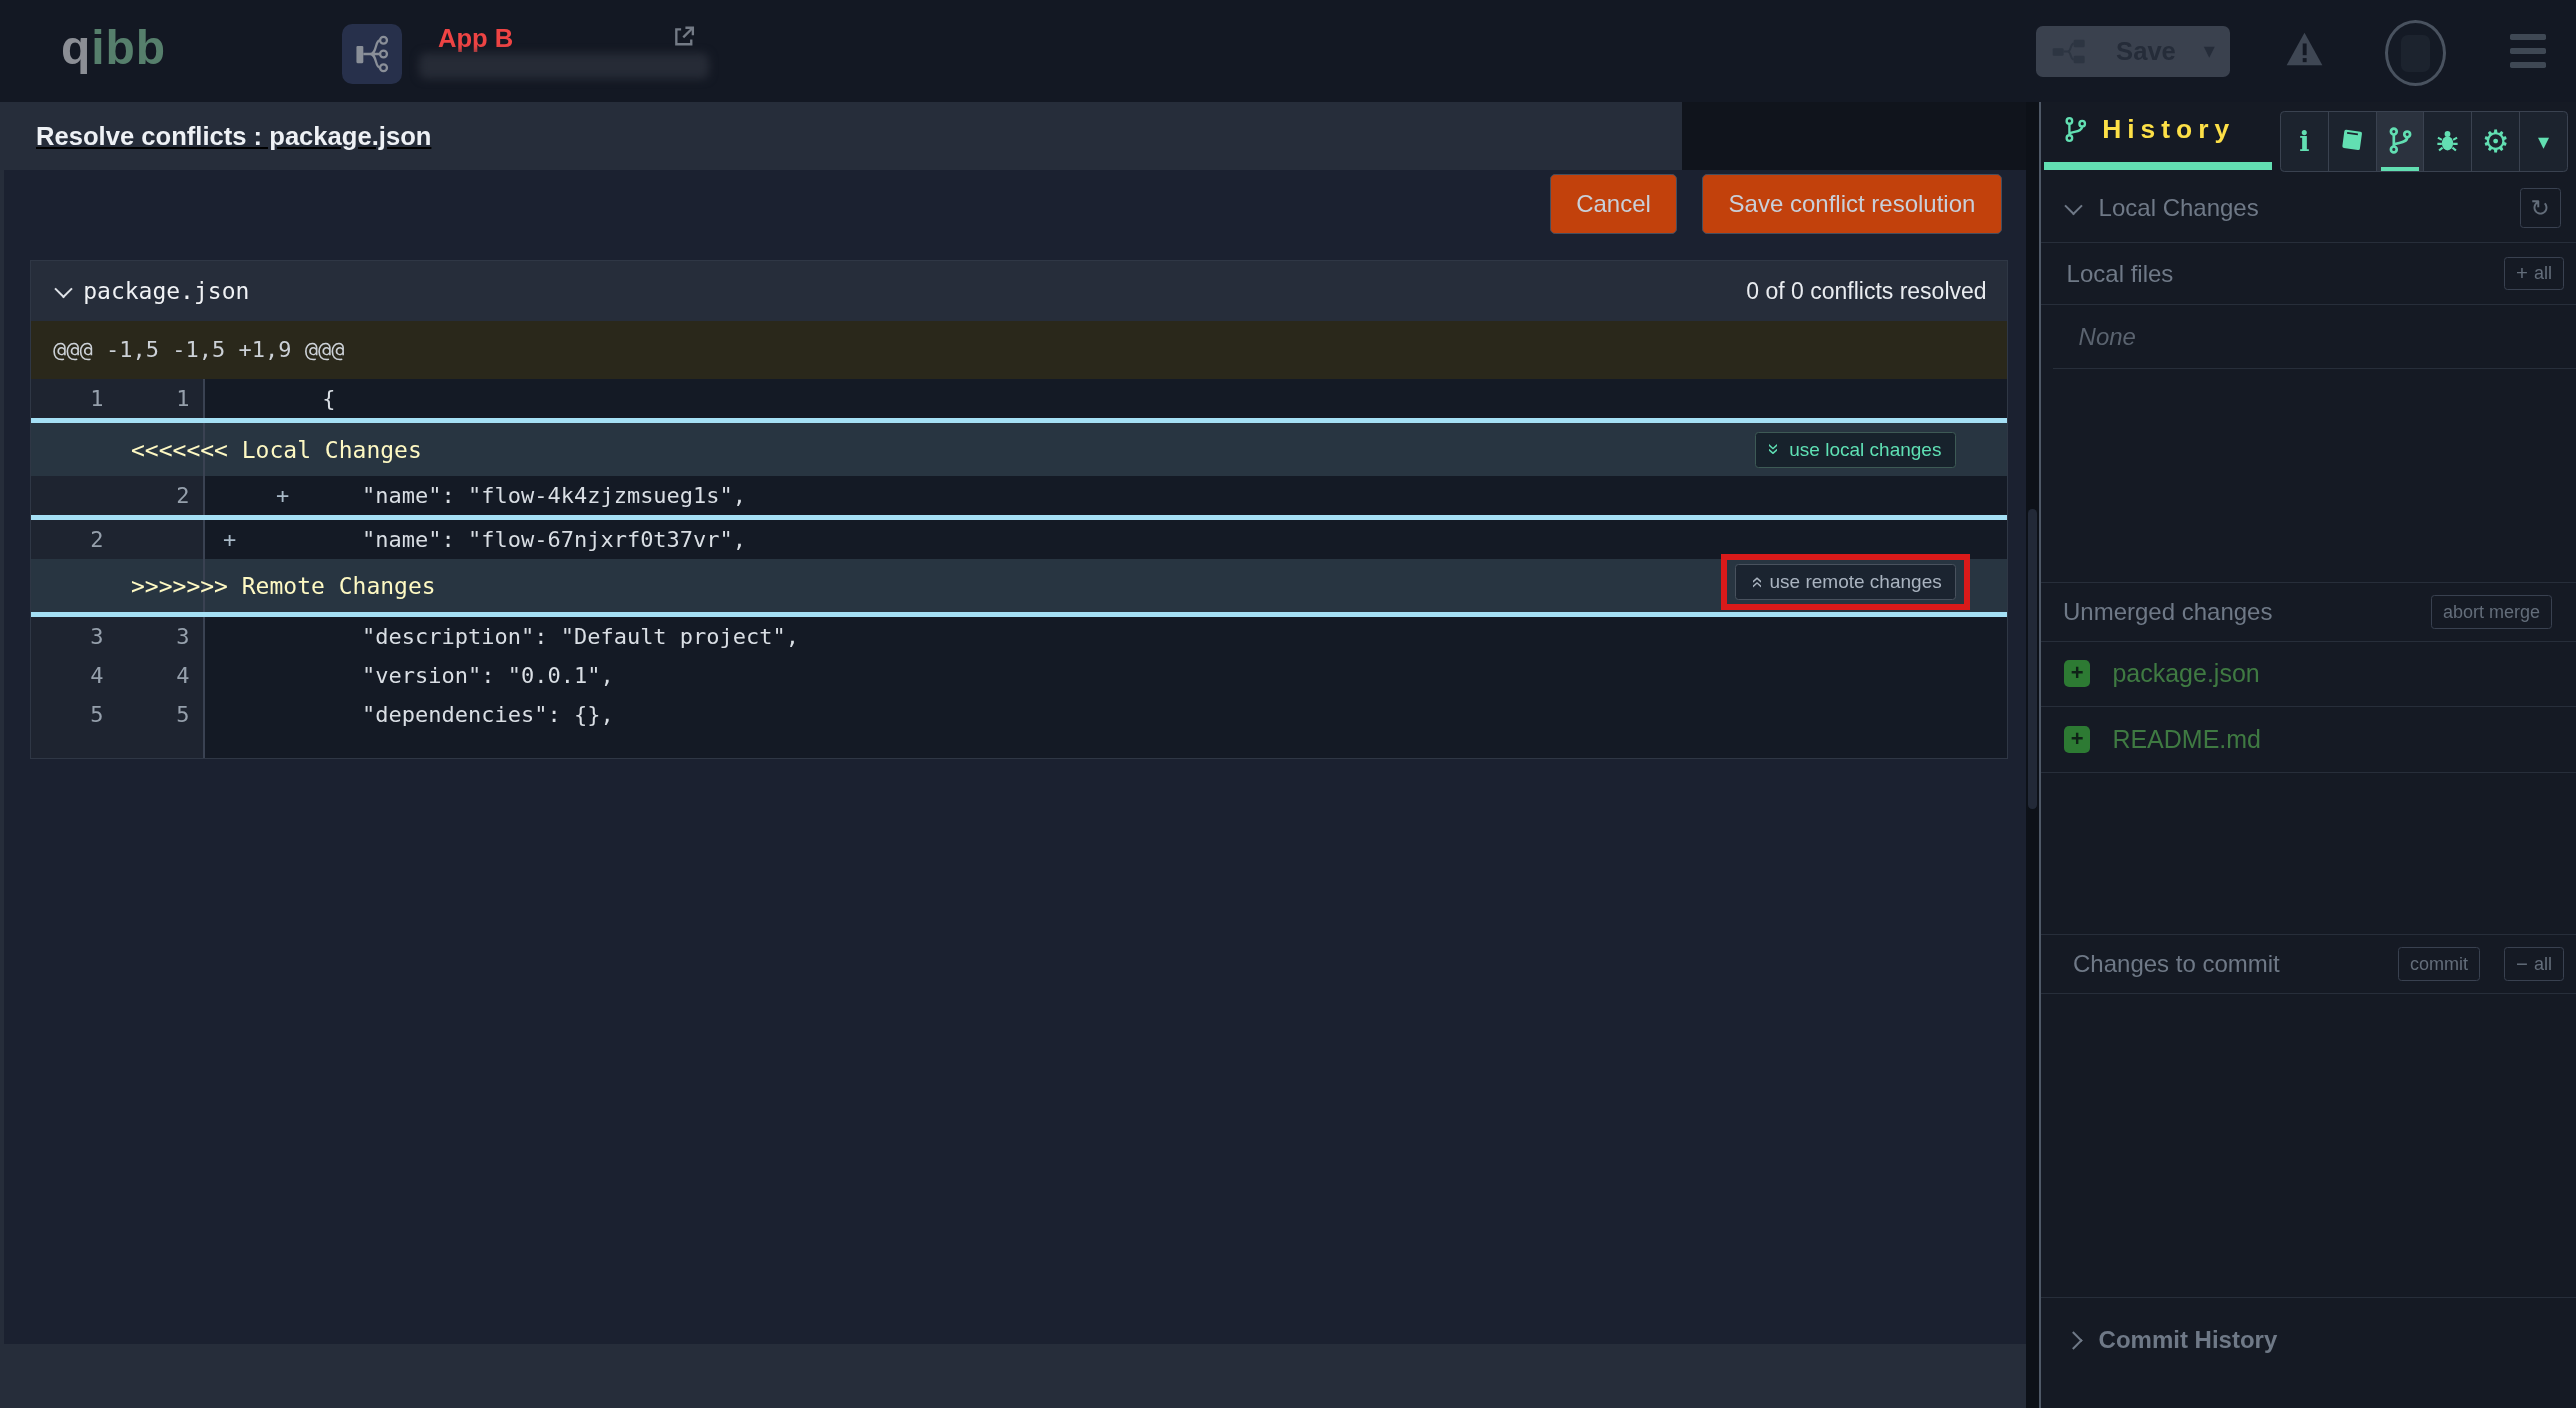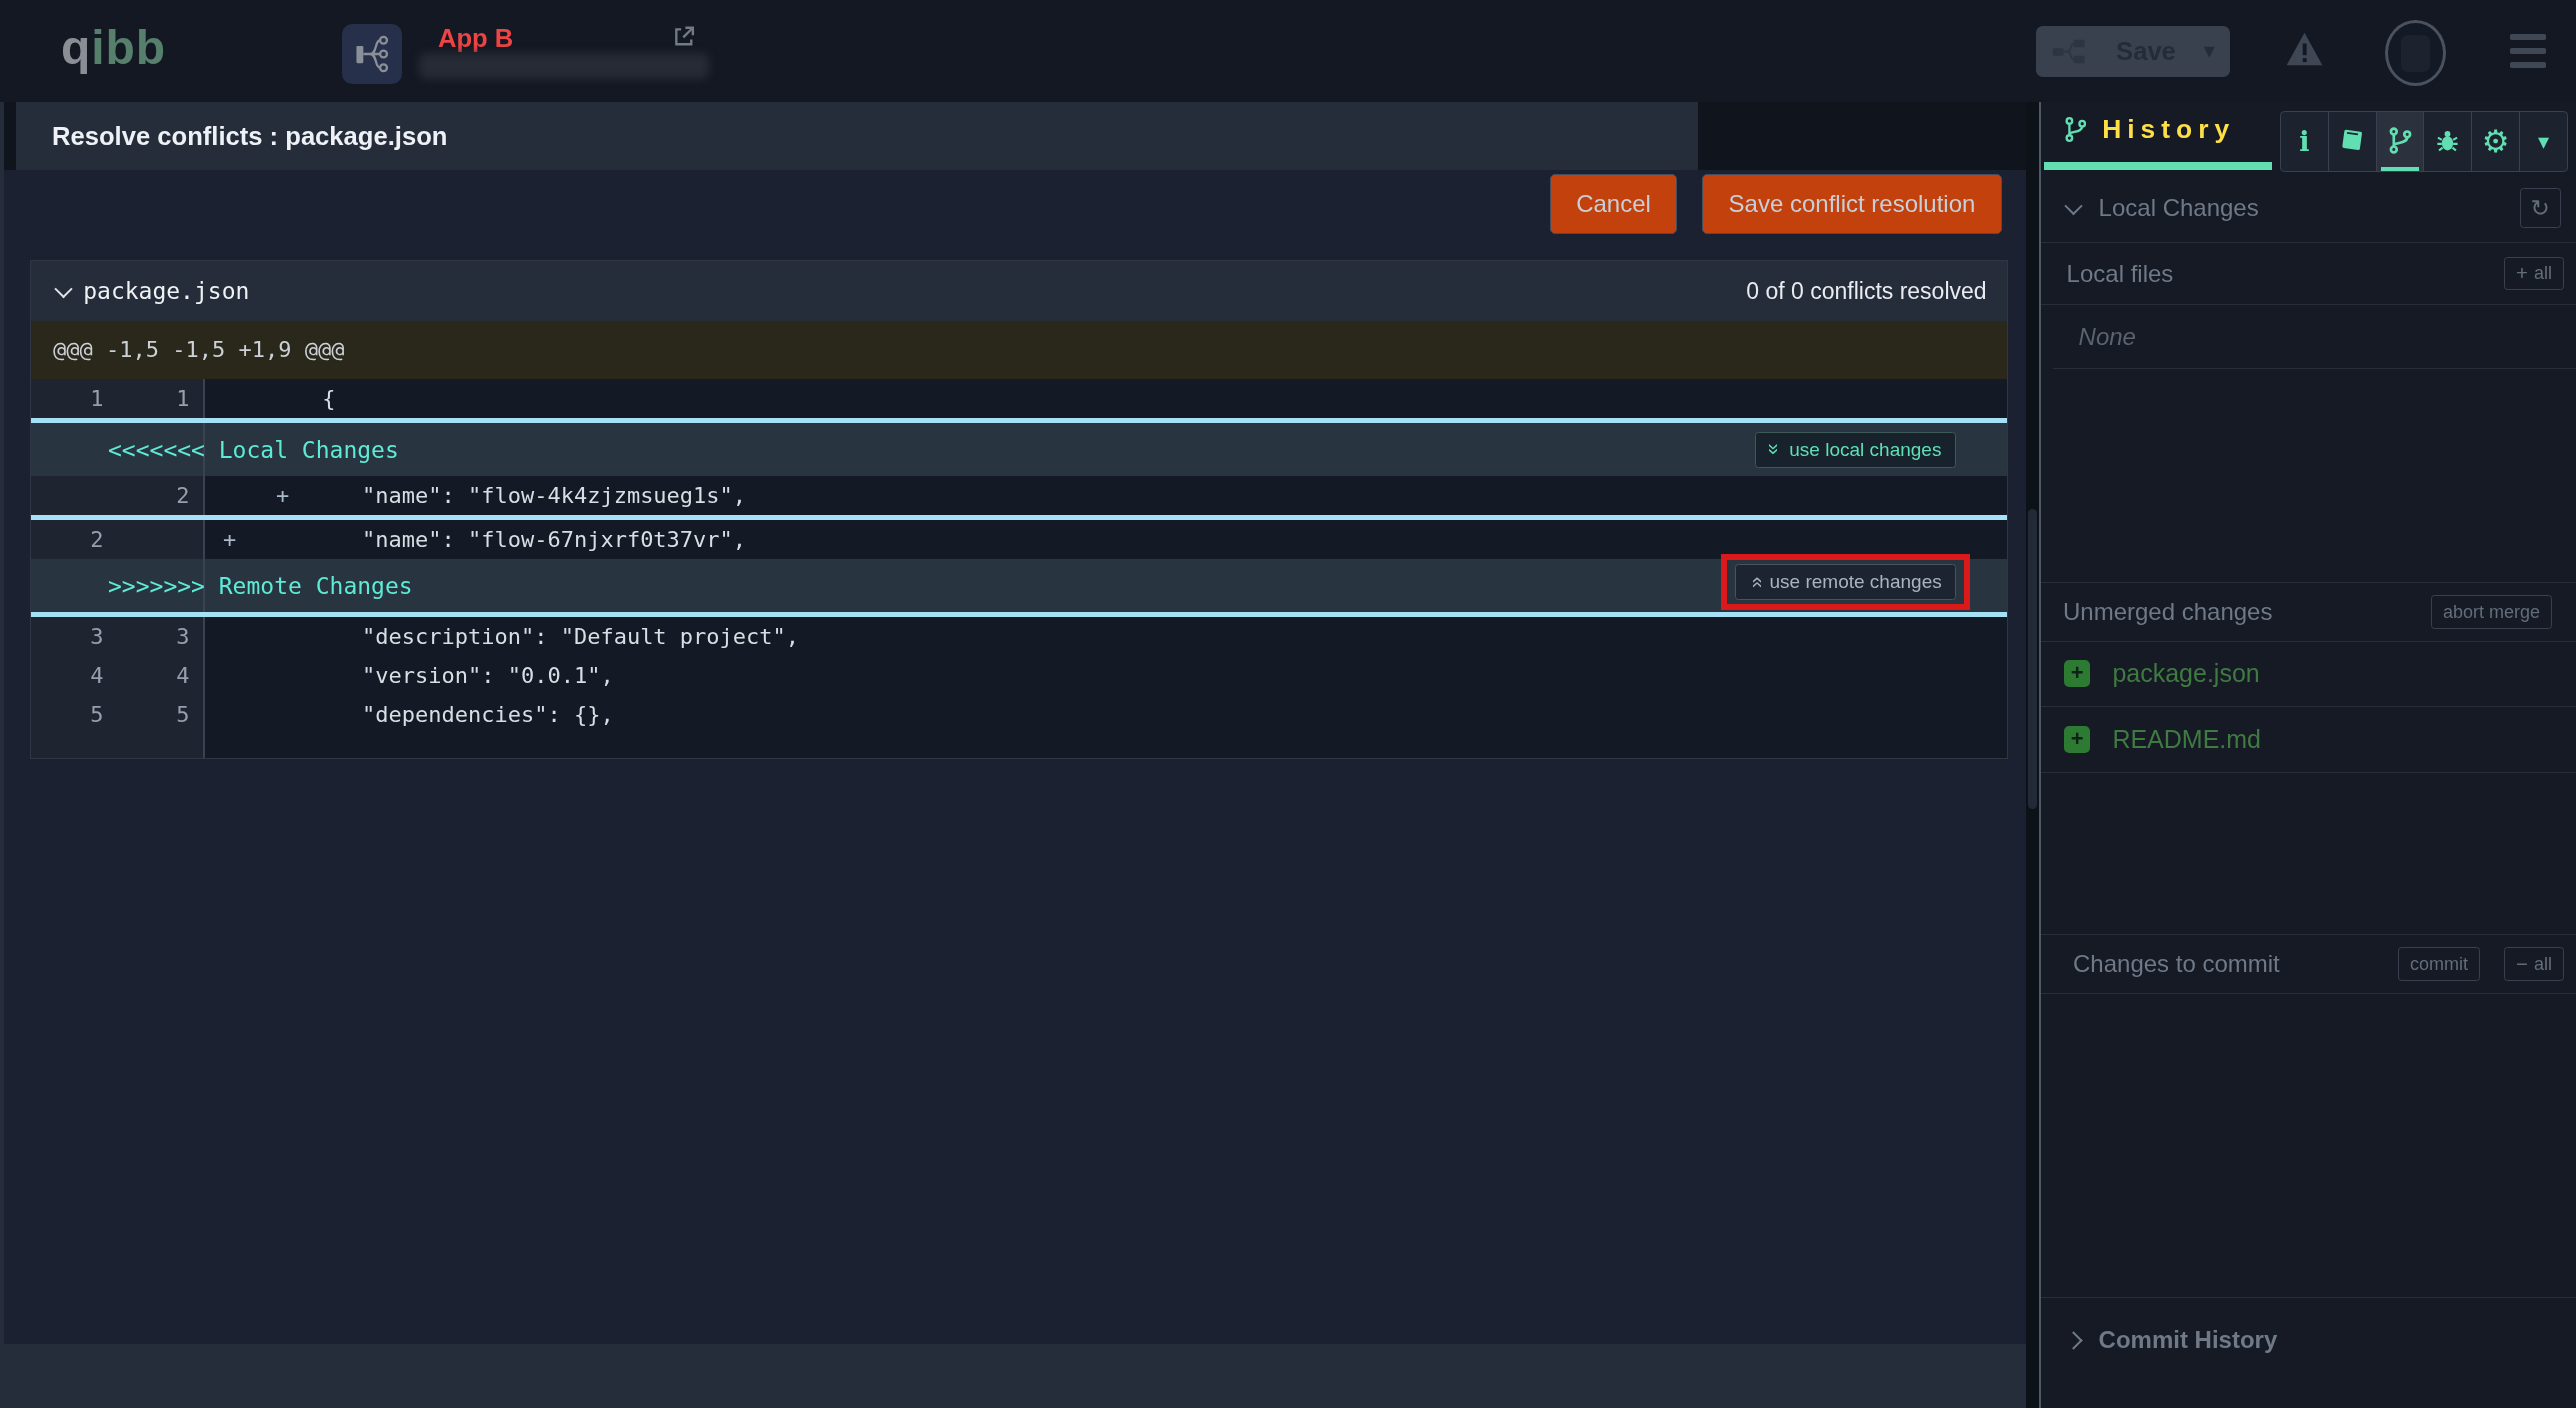--- a/index.html
+++ b/index.html
@@ -22,21 +22,21 @@
   .save-btn .caret{color:#252c39;font-size:22px;}
   .warn{left:2285px;top:31px;}
   .avatar{left:2385px;top:20.4px;width:55px;height:60px;border:3.4px solid #49525f;border-radius:50%;
           background:#141a25;display:flex;align-items:center;justify-content:center;}
   .avatar .inner{width:29px;height:37px;background:#1c232e;border-radius:6.8px;}
   .burger{left:2510px;top:34px;width:36px;height:34px;display:flex;flex-direction:column;justify-content:space-between;cursor:pointer;}
   .burger div{height:6px;background:#3f4854;border-radius:1.7px;}
 
   
   .left-edge{left:0;top:102px;width:4.3px;height:1307px;background:#262d3a;z-index:4;}
-  .titlebar{left:16px;top:102px;width:1682px;height:68px;background:#262d3a;display:flex;align-items:center;}
+  .titlebar{left:0;top:102px;width:1682px;height:68px;background:#262d3a;display:flex;align-items:center;text-decoration:underline;}
   .titlebar .t{margin-left:36px;font-size:25.6px;font-weight:bold;color:#eef1f5;}
   .main{left:0;top:170px;width:2026px;height:1174px;background:#1b2130;}
   .footer-strip{left:0;top:1344px;width:2026px;height:65px;background:#262d3a;}
   .vgutter{left:2026px;top:102px;width:13.6px;height:1307px;background:#0d1118;}
   .vthumb{left:2028px;top:509px;width:8.5px;height:300px;background:#222937;border-radius:4.3px;}
 
   .action-btn{position:absolute;top:174px;height:60px;background:#c2410c;border:0.9px solid #454e5e;border-radius:5.1px;
               color:#c9cfd9;font-size:24px;font-family:"Liberation Sans",sans-serif;cursor:pointer;}
   .cancel{left:1550px;width:127px;}
   .save-res{left:1702px;width:300px;}
@@ -53,21 +53,21 @@
   .drow{height:39px;display:flex;align-items:stretch;background:#141a25;}
   .drow.filler{height:24px;}
   .gut{width:172px;display:flex;background:#1e2430;}
   .gut span{flex:1;text-align:right;padding-right:13.6px;line-height:39px;
             font-family:"DejaVu Sans Mono",monospace;font-size:22px;color:#96a0ac;}
   .dbody{flex:1;display:flex;align-items:center;position:relative;z-index:3;}
   .mcol{width:53px;text-align:center;font-family:"DejaVu Sans Mono",monospace;font-size:22px;color:#a9bac8;}
   .ctext{white-space:pre;font-family:"DejaVu Sans Mono",monospace;font-size:22px;color:#d9dee4;}
   .cyanline{height:5.1px;background:#a5e0f5;position:relative;z-index:6;}
   .mrow{height:53px;background:#283541;position:relative;display:flex;align-items:center;}
-  .mlabel{font-family:"DejaVu Sans Mono",monospace;font-size:23px;color:#5eead4;padding-left:77px;position:relative;z-index:3;}
+  .mlabel{font-family:"DejaVu Sans Mono",monospace;font-size:23px;color:#fef9c3;padding-left:100px;position:relative;z-index:3;}
   .conf-btn{display:flex;align-items:center;gap:8.5px;border-radius:3.4px;cursor:pointer;
             font-family:"Liberation Sans",sans-serif;font-size:19px;padding:6px 13.6px;}
   .local-btn{position:absolute;right:51px;top:50%;transform:translateY(-50%);z-index:4;
              color:#5fe0b4;background:#17222c;border:0.9px solid #3d5a55;}
   .redbox{position:absolute;right:37px;top:-5.1px;height:56px;display:flex;align-items:center;
           border:6px solid #da1a1a;box-sizing:border-box;padding:0 7.7px;z-index:7;}
   .remote-btn{color:#aab4c0;background:#1b2430;border:0.9px solid #49525e;}
   .dblchev{display:inline-block;font-size:20.4px;line-height:1;}
   .dblchev.down{transform:rotate(90deg);} .dblchev.up{transform:rotate(-90deg);}
 

